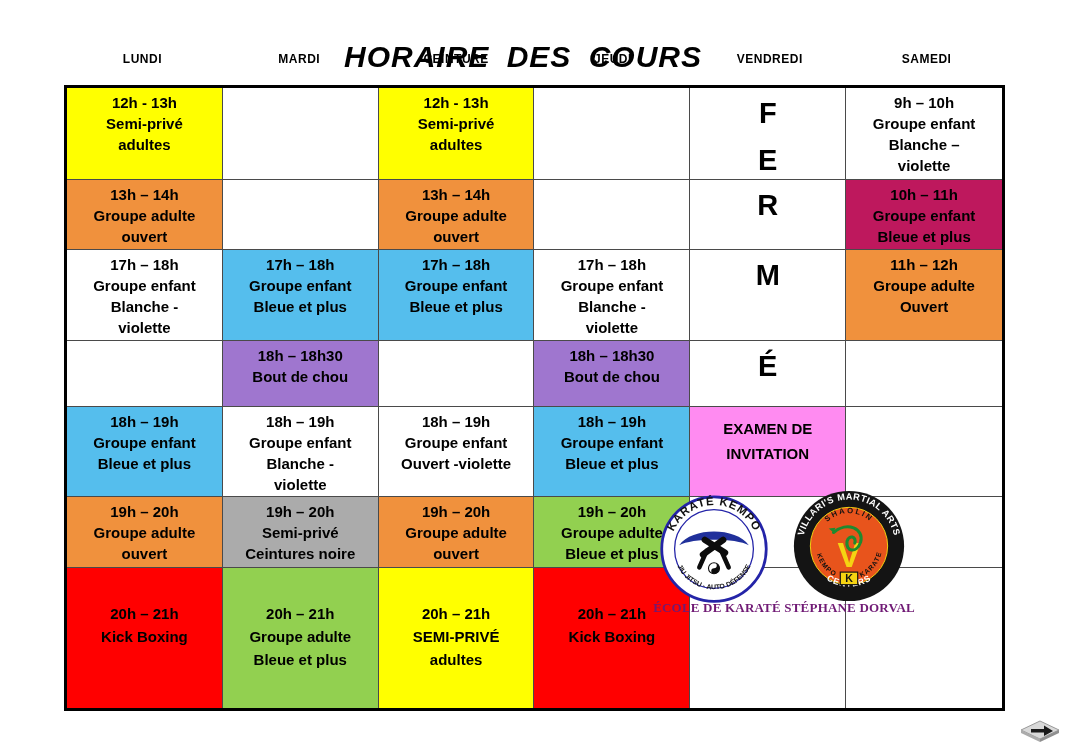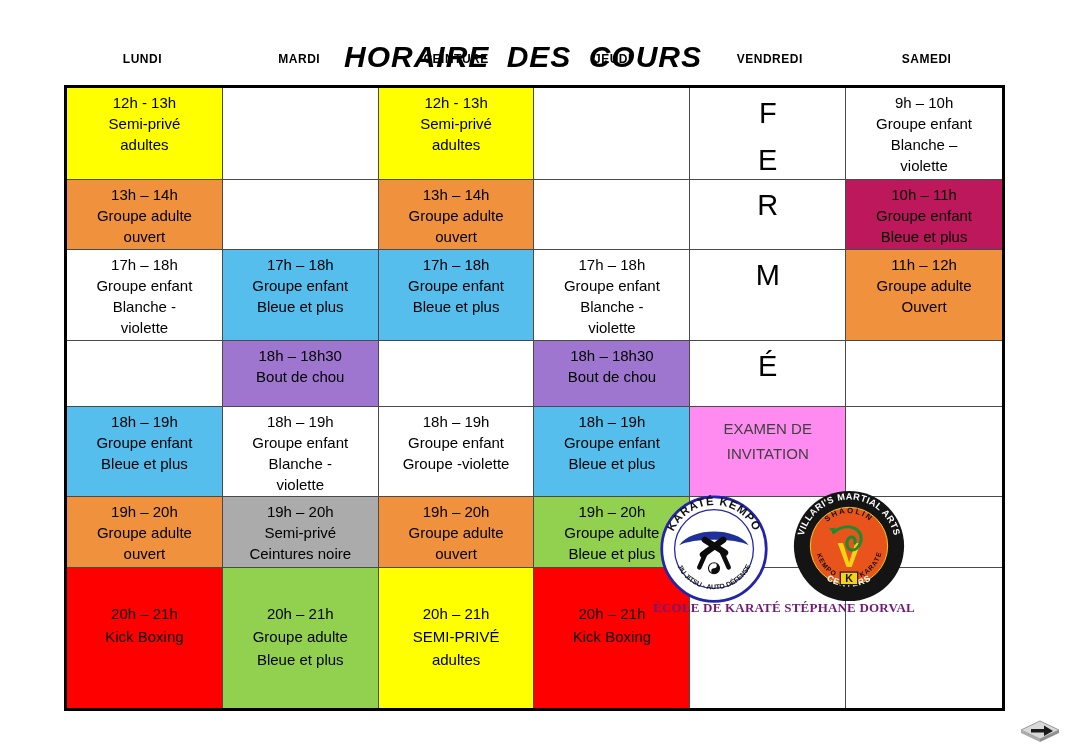--- a/index.html
+++ b/index.html
@@ -20,27 +20,27 @@
     text-align:center;font-size:12px;font-weight:bold;letter-spacing:.5px;
   }
   .schedule-table{
     position:absolute;left:64px;top:85px;width:941px;height:626px;
     border:3px solid #000;background:#fff;box-sizing:border-box;
     display:grid;grid-template-columns:repeat(6,1fr);
     grid-template-rows:92px 70px 91px 66px 90px 71px 1fr;
   }
   .cell{
     box-sizing:border-box;border-right:1px solid #4a4a4a;border-bottom:1px solid #4a4a4a;
-    text-align:center;font-weight:normal;font-size:15px;line-height:21px;padding-top:4px;
+    text-align:center;font-weight:bold;font-size:15px;line-height:21px;padding-top:4px;
     overflow:hidden;
   }
   .cell.last-col{border-right:none;}
   .cell.last-row{border-bottom:none;}
   .cell.closed-letter{font-size:29px;line-height:47px;padding-top:2px;}
-  .cell.exam{color:#404040;font-size:15px;line-height:25px;padding-top:9px;}
+  .cell.exam{color:#000000;font-size:15px;line-height:25px;padding-top:9px;}
   .cell.late{padding-top:34px;line-height:23px;}
   .ln{white-space:pre;}
   .logo{position:absolute;}
   .logo-kempo{left:659px;top:494px;width:110px;height:110px;}
   .logo-villari{left:791px;top:488px;width:116px;height:116px;}
   .school-caption{
     position:absolute;left:653px;top:600px;width:262px;text-align:center;
     font-family:"Liberation Serif","DejaVu Serif",serif;
     font-weight:bold;font-size:13px;letter-spacing:.2px;color:#701a75;
   }
@@ -154,21 +154,21 @@
     </div>
     <div class="cell" style="background: rgb(255, 255, 255);">
       <div class="ln">18h – 19h</div>
       <div class="ln">Groupe enfant</div>
       <div class="ln">Blanche -</div>
       <div class="ln">violette</div>
     </div>
     <div class="cell" style="background: rgb(255, 255, 255);">
       <div class="ln">18h – 19h</div>
       <div class="ln">Groupe enfant</div>
-      <div class="ln">Groupe -violette</div>
+      <div class="ln">Ouvert -violette</div>
     </div>
     <div class="cell" style="background: rgb(85, 190, 237);">
       <div class="ln">18h – 19h</div>
       <div class="ln">Groupe enfant</div>
       <div class="ln">Bleue et plus</div>
     </div>
     <div class="cell exam" style="background: rgb(255, 139, 241);">
       <div class="ln">EXAMEN DE</div>
       <div class="ln">INVITATION</div>
     </div>

